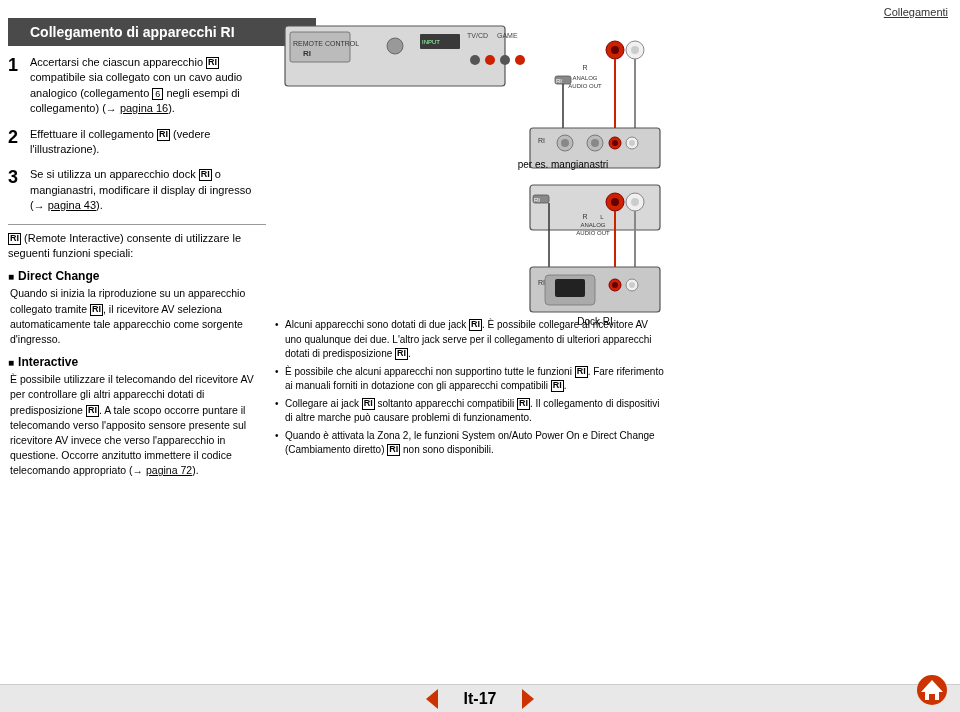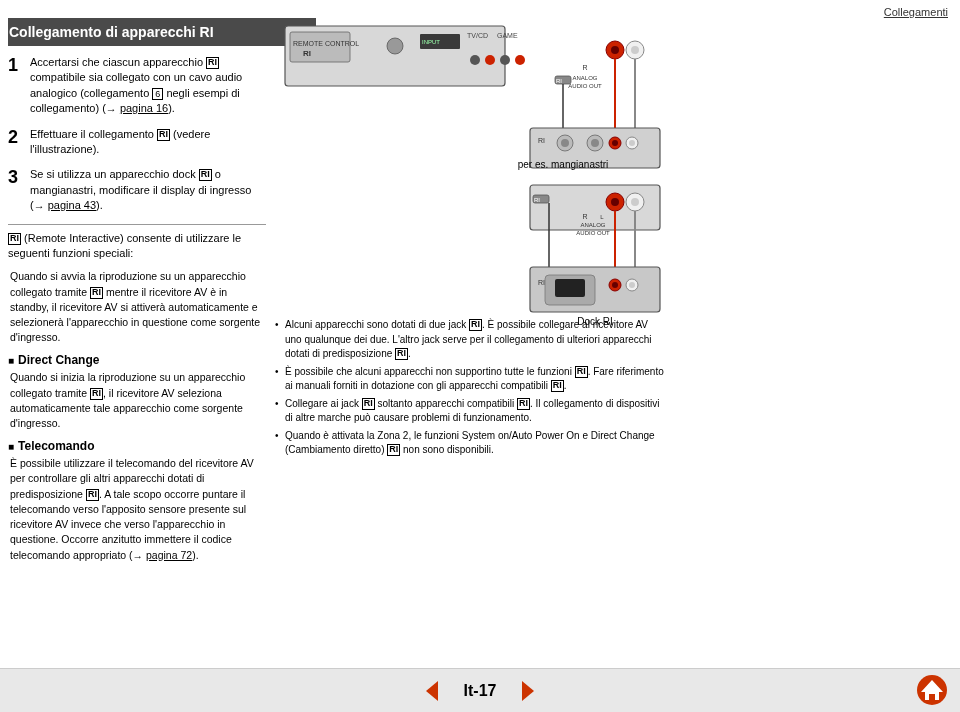--- a/index.html
+++ b/index.html
@@ -27,21 +27,21 @@
     
     .title-box {
       position: absolute;
       top: 18px;
       left: 8px;
       width: 308px;
       background: #4a4a4a;
       color: #fff;
       font-size: 14px;
       font-weight: bold;
-      padding: 6px 1px;
+      padding: 6px 22px;
     }
 
     
     .left-col {
       position: absolute;
       top: 55px;
       left: 8px;
       width: 258px;
     }
 
@@ -131,21 +131,21 @@
       position: absolute;
       left: 0;
     }
 
     
     .bottom-bar {
       position: absolute;
       bottom: 0;
       left: 0;
       width: 960px;
-      height: 44px;
+      height: 28px;
       background: #e8e8e8;
       display: flex;
       align-items: center;
       justify-content: center;
       border-top: 1px solid #ccc;
     }
     .bottom-nav {
       display: flex;
       align-items: center;
       gap: 16px;
@@ -225,34 +225,31 @@
     </div>
   </div>
 
   <div class="section-divider"></div>
 
   <div class="ri-intro">
     <span class="ri">RI</span> (Remote Interactive) consente di utilizzare le seguenti funzioni speciali:
   </div>
 
   <div class="feature-section">
-    <div class="feature-body">
-      Quando si avvia la riproduzione su un apparecchio collegato tramite <span class="ri">RI</span> mentre il ricevitore AV è in standby, il ricevitore AV si attiverà automaticamente e selezionerà l'apparecchio in questione come sorgente d'ingresso.
-    </div>
   </div>
 
   <div class="feature-section">
     <div class="feature-title">Direct Change</div>
     <div class="feature-body">
       Quando si inizia la riproduzione su un apparecchio collegato tramite <span class="ri">RI</span>, il ricevitore AV seleziona automaticamente tale apparecchio come sorgente d'ingresso.
     </div>
   </div>
 
   <div class="feature-section">
-    <div class="feature-title">Telecomando</div>
+    <div class="feature-title">Interactive</div>
     <div class="feature-body">
       È possibile utilizzare il telecomando del ricevitore AV per controllare gli altri apparecchi dotati di predisposizione <span class="ri">RI</span>. A tale scopo occorre puntare il telecomando verso l'apposito sensore presente sul ricevitore AV invece che verso l'apparecchio in questione. Occorre anzitutto immettere il codice telecomando appropriato (→ <span style="text-decoration:underline;">pagina 72</span>).
     </div>
   </div>
 
 </div>
 
 <div class="right-col">
 
   

